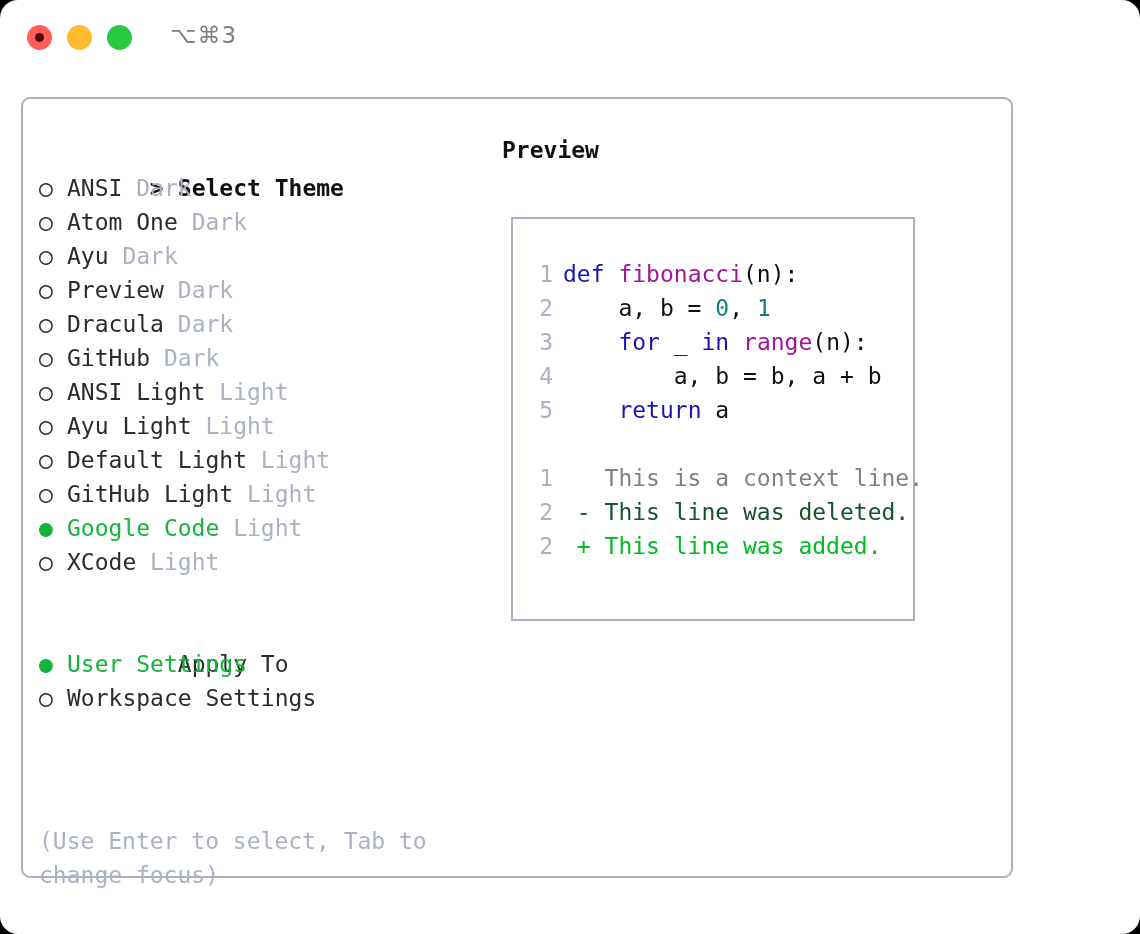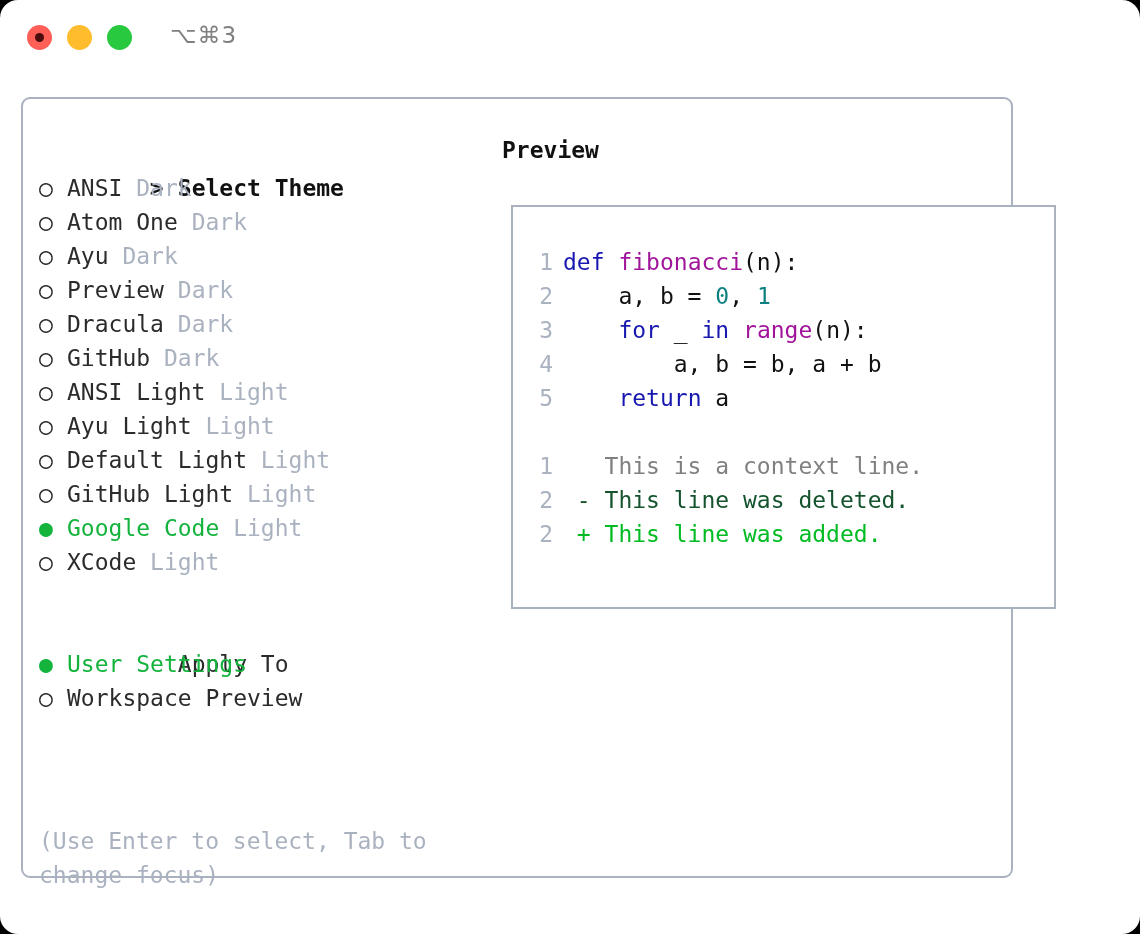--- a/index.html
+++ b/index.html
@@ -115,22 +115,22 @@
     position: absolute;
     left: 479px;
     top: 38px;
     font-size: 23px;
     font-weight: bold;
     color: #111111;
   }
   #code-box {
     position: absolute;
     left: 488px;
-    top: 106px;
-    width: 545px;
+    top: 118px;
+    width: 404px;
     height: 404px;
     border: 2px solid #aab2c0;
     box-sizing: border-box;
     background: #ffffff;
   }
   #code-inner {
     position: absolute;
     left: 12px;
     top: 38px;
     right: 8px;
@@ -190,21 +190,21 @@
           <div class="row"><span class="marker">○</span><span>XCode</span><span class="variant"> Light</span></div>
         </div>
 
       <div class="spacer"></div>
 
       <div class="row">
         <span class="marker"> </span><span>Apply To</span>
       </div>
       <div id="apply-rows">
           <div class="row"><span class="marker sel-dot">●</span><span class="sel-label">User Settings</span></div>
-          <div class="row"><span class="marker">○</span><span>Workspace Preview</span></div>
+          <div class="row"><span class="marker">○</span><span>Workspace Settings</span></div>
         </div>
     </div>
 
     <div id="hint">(Use Enter to select, Tab to change focus)</div>
 
     <div id="preview-title">Preview</div>
     <div id="code-box">
       <div id="code-inner">
           <div class="cline"><span class="ln">1</span><span class="kw">def </span><span class="fn">fibonacci</span><span class="plain">(n):</span></div>
           <div class="cline"><span class="ln">2</span><span class="plain">    a, b = </span><span class="num">0</span><span class="plain">, </span><span class="num">1</span></div>

